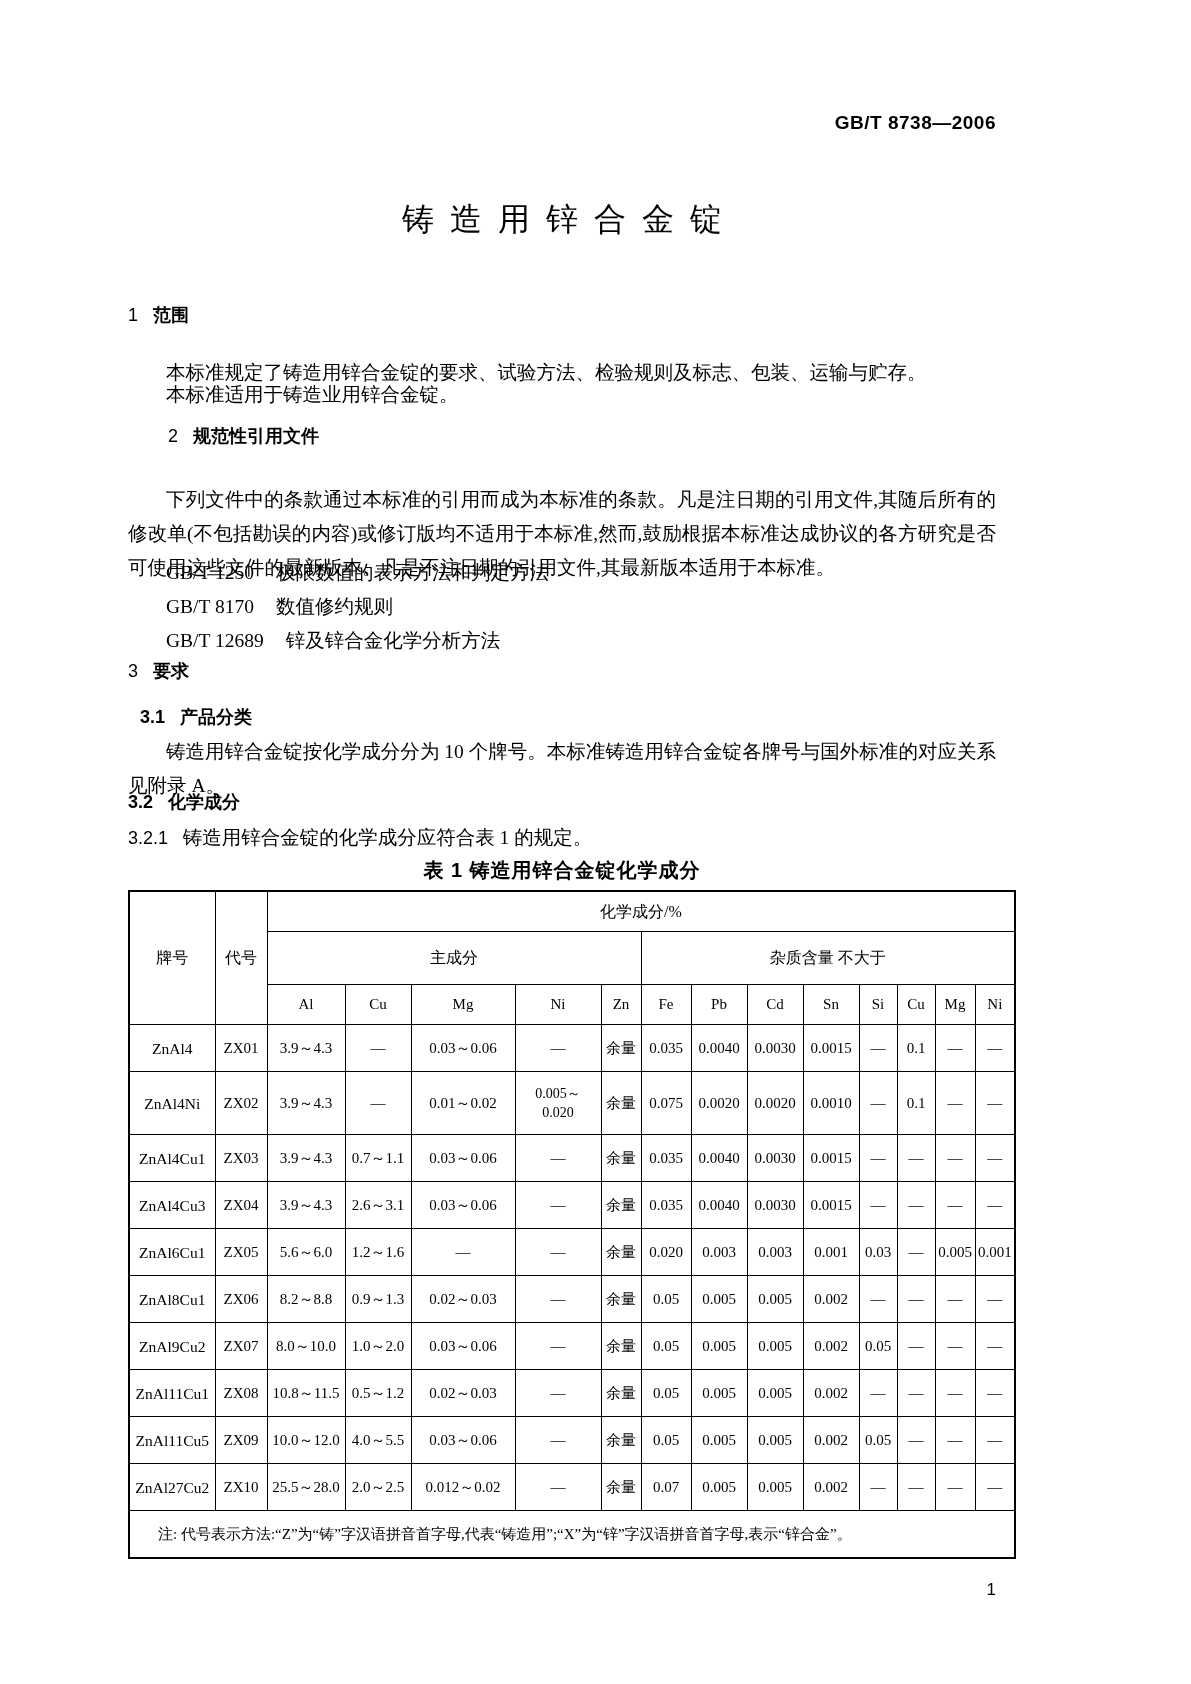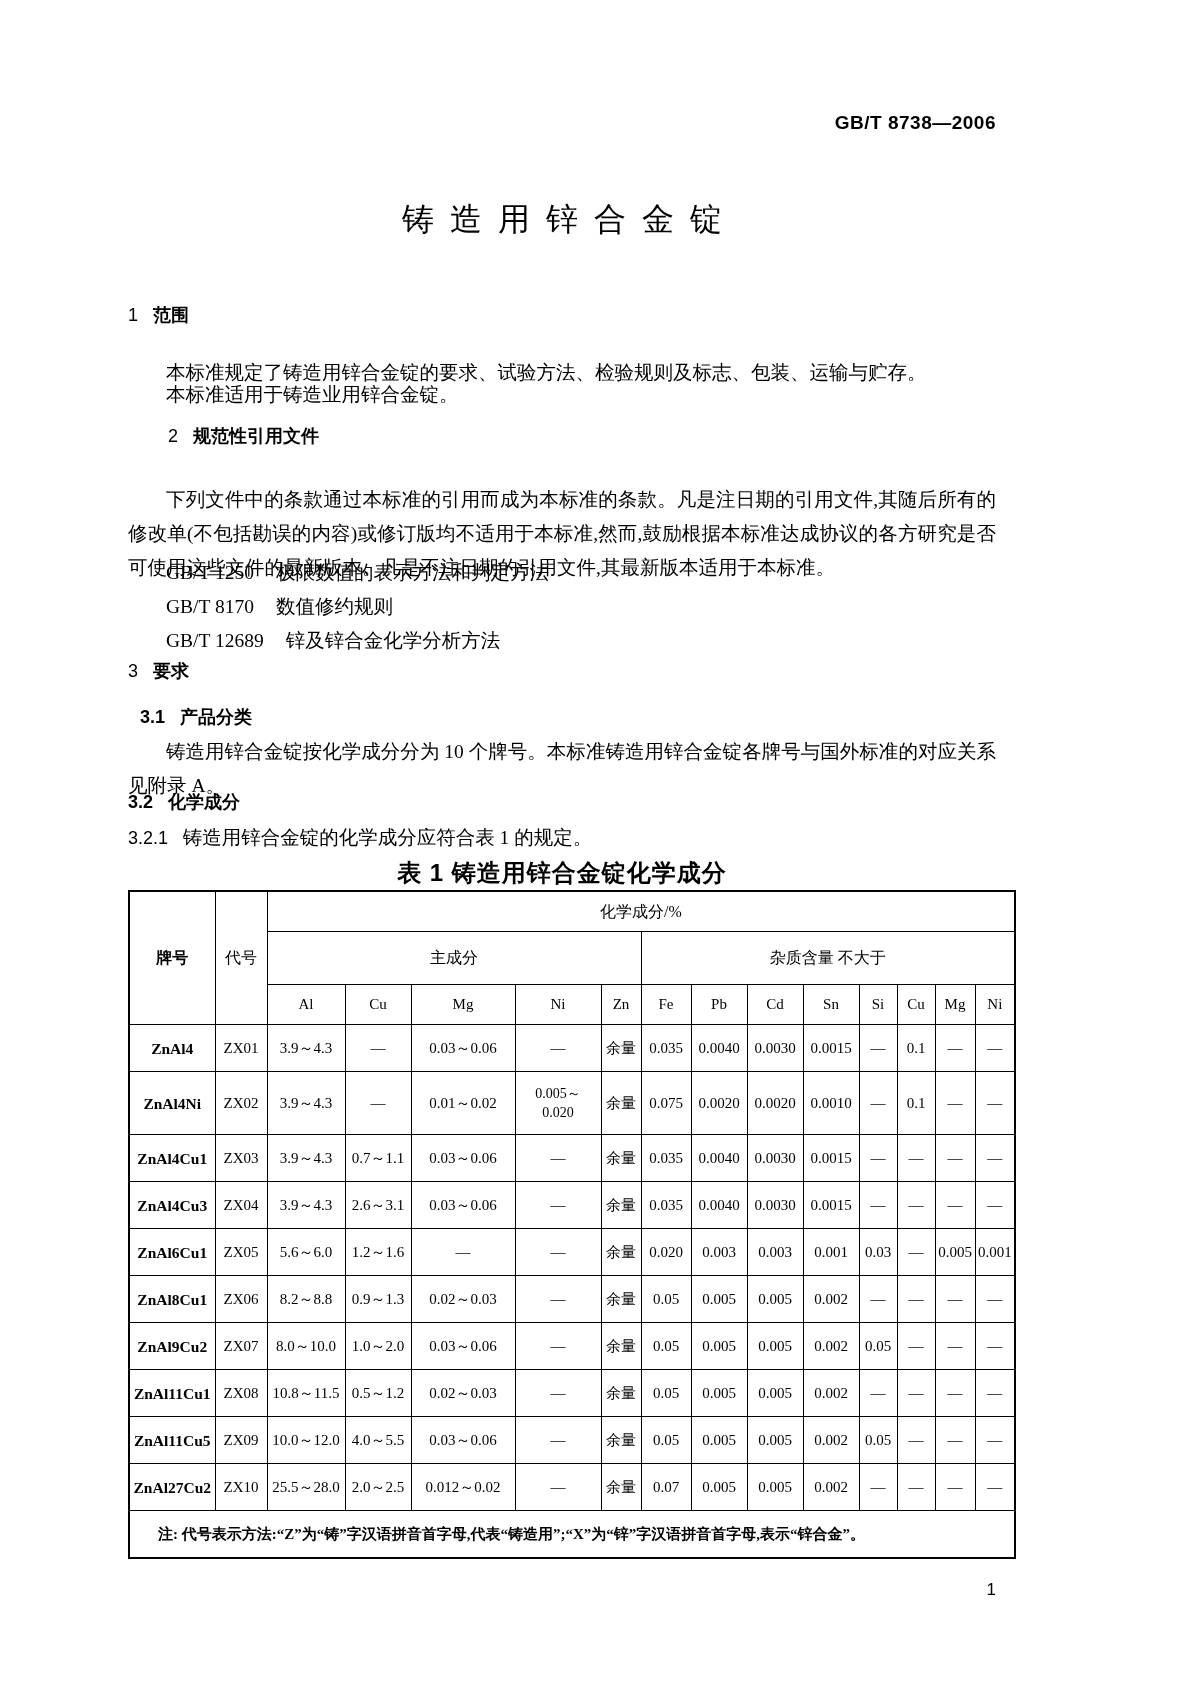--- a/index.html
+++ b/index.html
@@ -100,21 +100,21 @@
 
   .abs { position: absolute; left: 0; }
 
   
   .tbl-caption {
     position: absolute;
     left: 0;
     width: 868px;
     text-align: center;
     font-family: "Liberation Sans", "DejaVu Sans", sans-serif;
-    font-size: 24px;
+    font-size: 20px;
     font-weight: bold;
     letter-spacing: 1px;
   }
 
   
   table.spec {
     position: absolute;
     left: 0;
     border-collapse: collapse;
     width: 868px;
@@ -138,21 +138,21 @@
     height: 40px;
     text-align: left;
     padding-left: 28px;
     font-size: 15px;
   }
   .brand-cell { font-size: 15.5px; }
   .hdr-label { font-size: 16px; }
   .two-line { line-height: 17px; font-size: 14px; }
   .outer-top { border-top-width: 2px !important; }
   .outer-bottom { border-bottom-width: 2px !important; }
-  .outer-left { border-left-width: 2px !important; font-weight: bold; }
+  .outer-left { border-left-width: 2px !important; }
   .outer-right { border-right-width: 2px !important; }
 
   
   .page-number {
     position: absolute;
     right: 0;
     bottom: 0;
     font-family: "Liberation Sans", "DejaVu Sans", sans-serif;
     font-size: 17px;
   }

